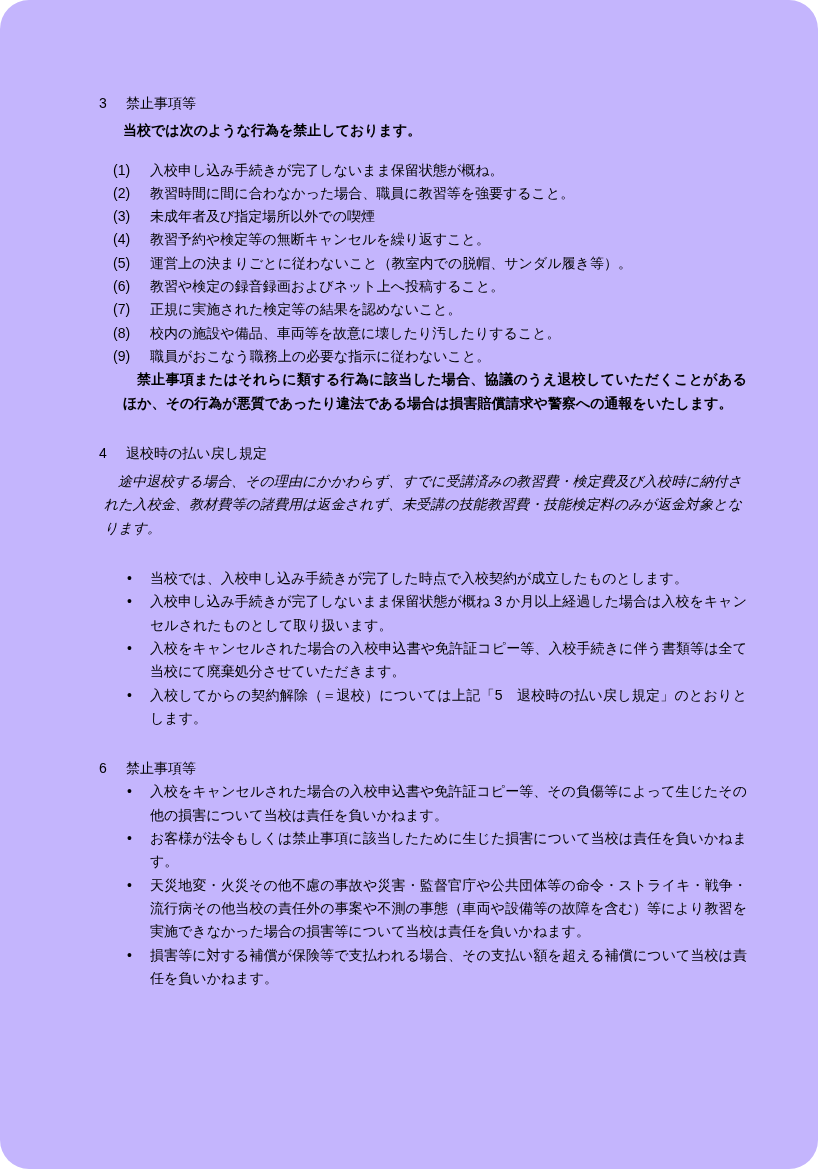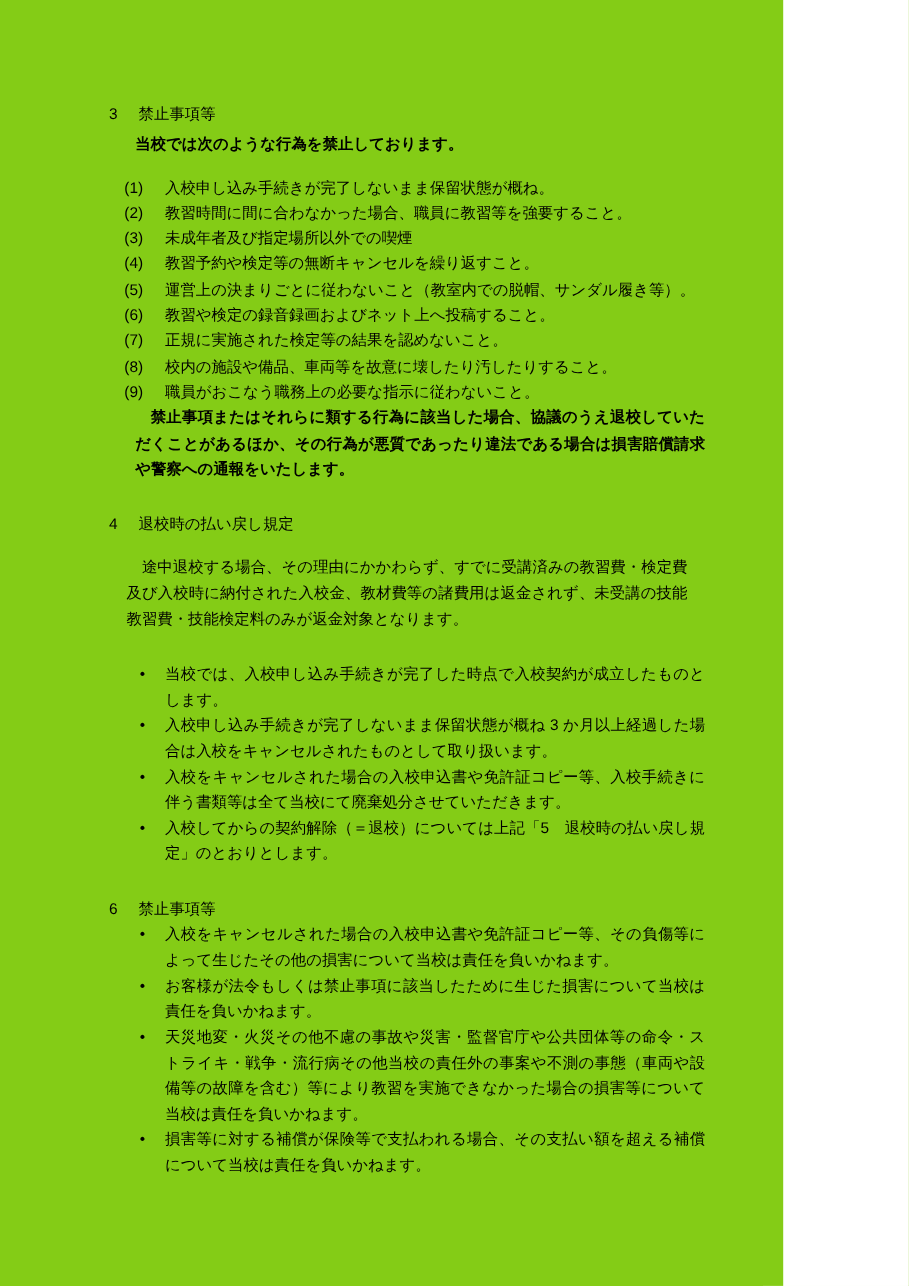--- a/index.html
+++ b/index.html
@@ -1,27 +1,28 @@
 <!DOCTYPE html>
 <html lang="ja"><head>
 <meta charset="utf-8">
 <style>
   html, body { margin: 0; padding: 0; background: #ffffff; }
   .page {
     position: relative;
-    width: 712px;
+    width: 818px;
     height: 1169px;
-    background: #84cc16;
+    background: #c4b5fd;
     box-sizing: border-box;
     padding: 92px 71px 0 99px;
     font-family: "Liberation Sans", "DejaVu Sans", sans-serif;
     font-size: 14px;
     line-height: 23.3px;
     color: #000000;
     overflow: hidden;
+    border-radius: 29px;
   }
   section { margin: 0; }
   .sec + .sec { margin-top: 27px; }
   .sec-head { margin: 0; }
   .sec-head.gap-after { margin-bottom: 4px; }
   .sec-num { display: inline-block; width: 27px; }
   .sec-title { display: inline; }
   .bold-intro {
     font-weight: bold;
     margin: 0 0 16px 24px;
@@ -34,23 +35,24 @@
   .num-list li { display: flex; }
   .li-num { flex: 0 0 37px; width: 37px; }
   .li-text { flex: 1; text-align: justify; }
   .bold-note {
     font-weight: bold;
     margin: 0 0 0 24px;
     text-indent: 14px;
     text-align: justify;
   }
   .body-para {
-    margin: 16px;
+    margin: 5px;
     text-indent: 14px;
     text-align: justify;
+    font-style: italic;
   }
   .bullet-list {
     list-style: none;
     margin: 0 0 0 28px;
     padding: 0;
   }
   .bullet-list li { display: flex; }
   .dot { flex: 0 0 23px; width: 23px; }
   .b-text { flex: 1; text-align: justify; }
 </style>

